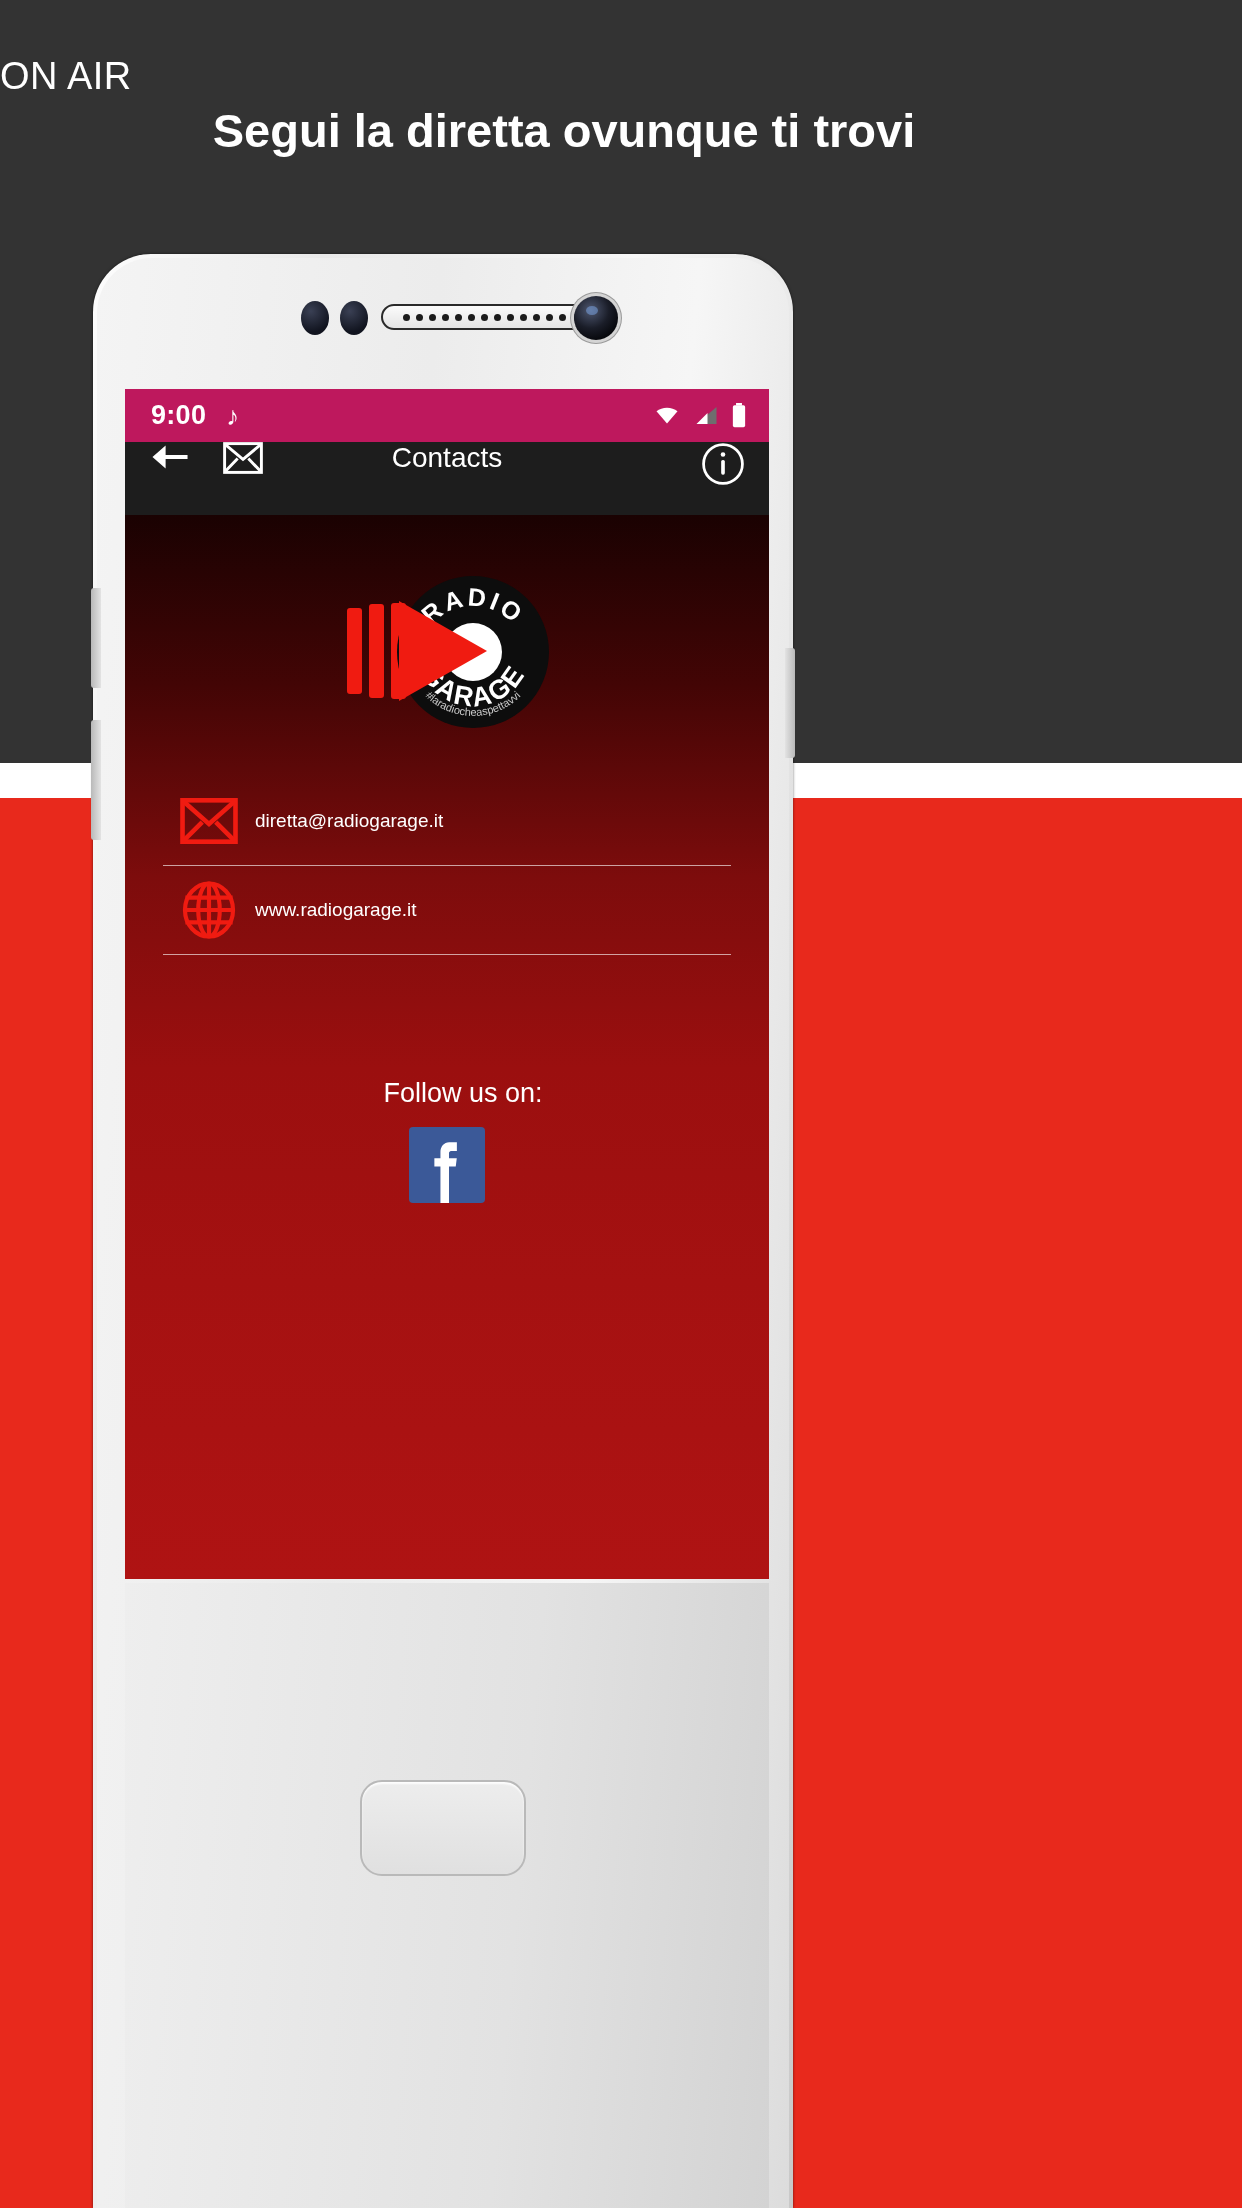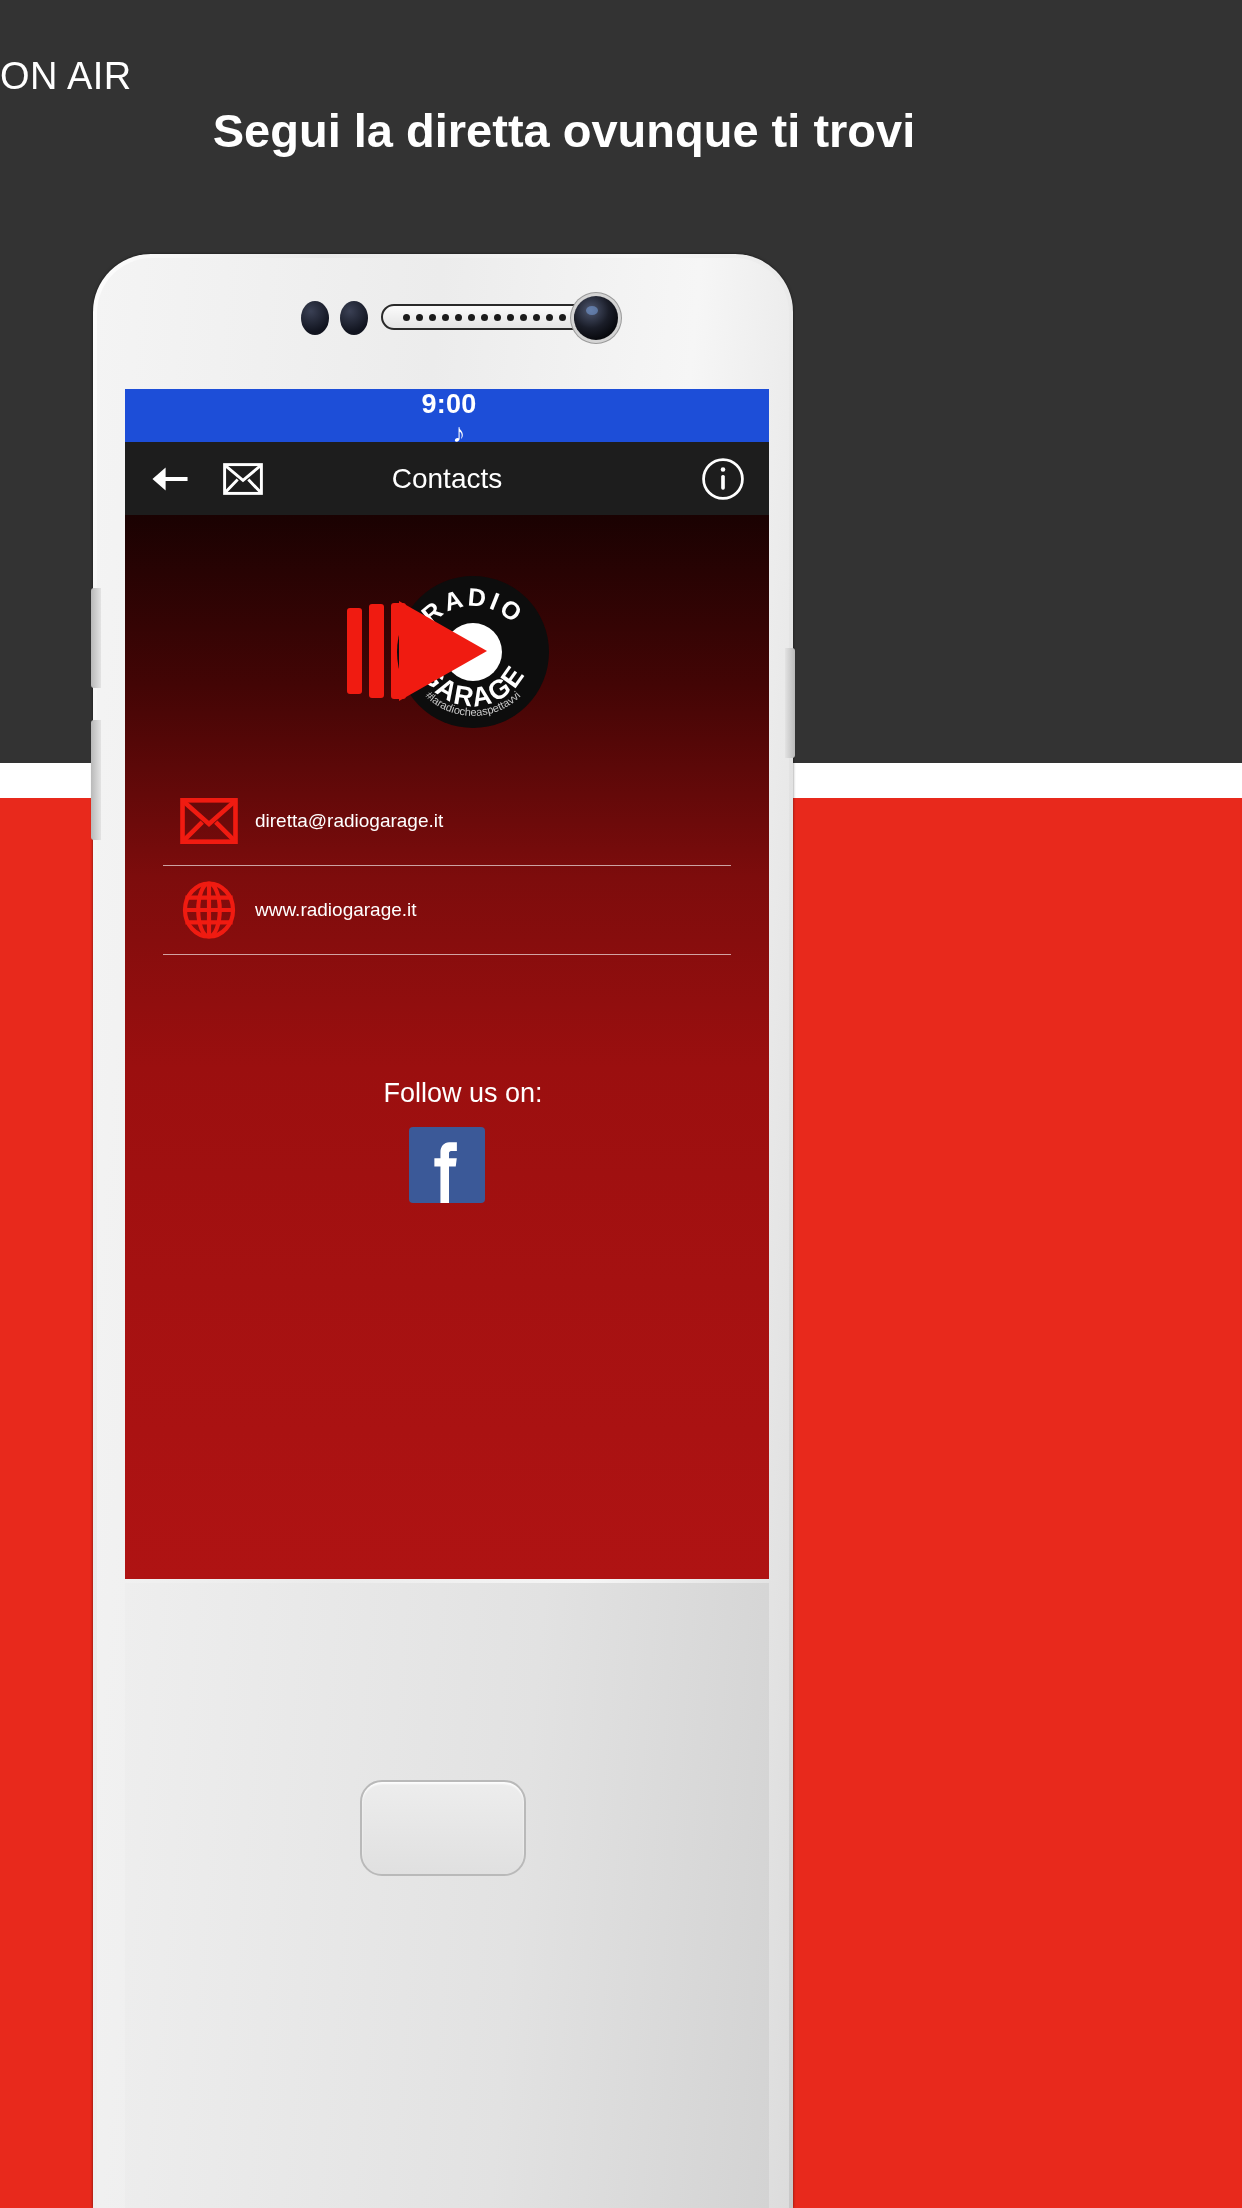--- a/index.html
+++ b/index.html
@@ -108,35 +108,34 @@
   
   #screen{
     position:absolute; left:28px; top:131px;
     width:644px; height:1190px;
     background:#000;
     overflow:hidden;
   }
 
   
   #status-bar{
-    height:53px; background:#1d4ed8;
+    height:53px; background:#be185d;
     display:flex; align-items:center;
     padding:0 22px 0 26px;
     color:#fff;
-    flex-direction:column;
   }
   #status-time{ font-size:27px; font-weight:bold; letter-spacing:.3px; }
   #status-note{ font-size:26px; margin-left:20px; line-height:1; }
   #status-spacer{ flex:1; }
   #status-icons{ display:flex; align-items:flex-end; gap:11px; }
 
   
   #app-bar{
     height:73px; background:#1d1d1d;
-    display:flex; align-items:center;
+    display:flex; align-items:flex-start;
     padding:0 24px 0 26px; color:#fff;
     position:relative;
   }
   #app-bar-title{
     position:absolute; left:0; width:100%;
     text-align:center; font-size:28px; color:#fff;
     pointer-events:none;
   }
   .appbar-icon{ position:relative; z-index:2; display:flex; align-items:center; }
   #app-bar-spacer{ flex:1; }

